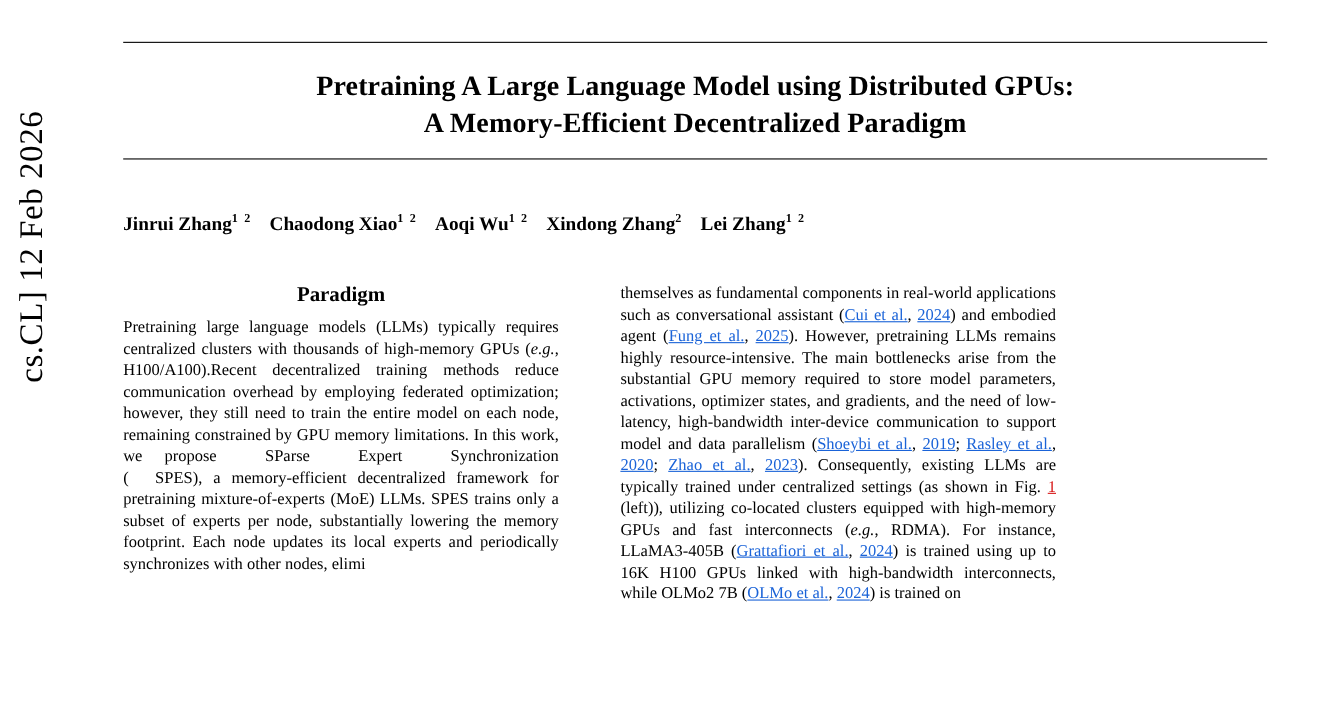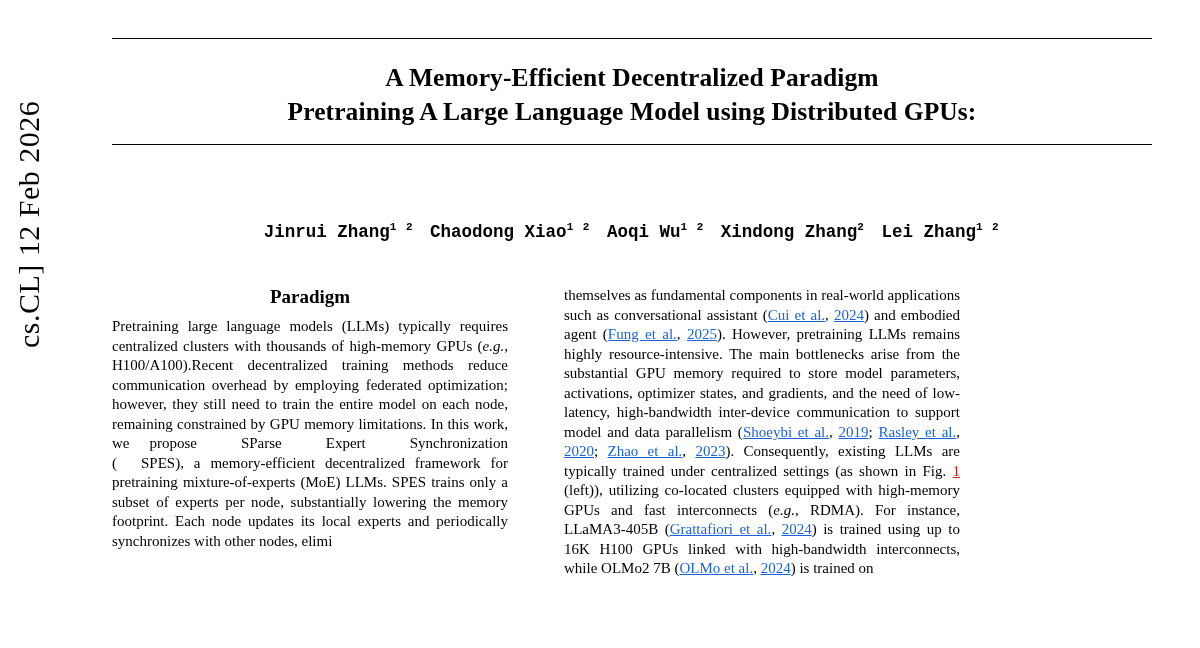--- a/index.html
+++ b/index.html
@@ -62,25 +62,24 @@
     padding: 22px 0 16px 0;
   }
   .title-line {
     font-weight: bold;
     font-size: 25.5px;
     line-height: 1.32;
     letter-spacing: 0.1px;
   }
 
   .authors {
-    text-align: center;
+    text-align: left;
     font-weight: bold;
     font-size: 17.5px;
-    margin-top: 76px;
-    font-family: Liberation Mono, monospace;
+    margin-top: 48px;
   }
   .author { white-space: nowrap; }
   .author + .author { margin-left: 16px; }
   .sup {
     font-size: 11px;
     vertical-align: super;
     font-weight: bold;
     letter-spacing: 1.5px;
   }
 
@@ -119,22 +118,22 @@
 </head>
 <body>
 
 <div class="arxiv-stamp">cs.CL]  12 Feb 2026</div>
 
 <div class="page">
 
   <hr class="rule rule-top">
 
   <div class="title-block">
+    <div class="title-line">Pretraining A Large Language Model using Distributed GPUs:</div>
     <div class="title-line">A Memory-Efficient Decentralized Paradigm</div>
-    <div class="title-line">Pretraining A Large Language Model using Distributed GPUs:</div>
   </div>
 
   <hr class="rule rule-bottom">
 
   <div class="authors">
     <span class="author"><span>Jinrui Zhang</span><span class="sup">1 2</span></span><span class="author"><span>Chaodong Xiao</span><span class="sup">1 2</span></span><span class="author"><span>Aoqi Wu</span><span class="sup">1 2</span></span><span class="author"><span>Xindong Zhang</span><span class="sup">2</span></span><span class="author"><span>Lei Zhang</span><span class="sup">1 2</span></span>
   </div>
 
   <div class="columns">
 

